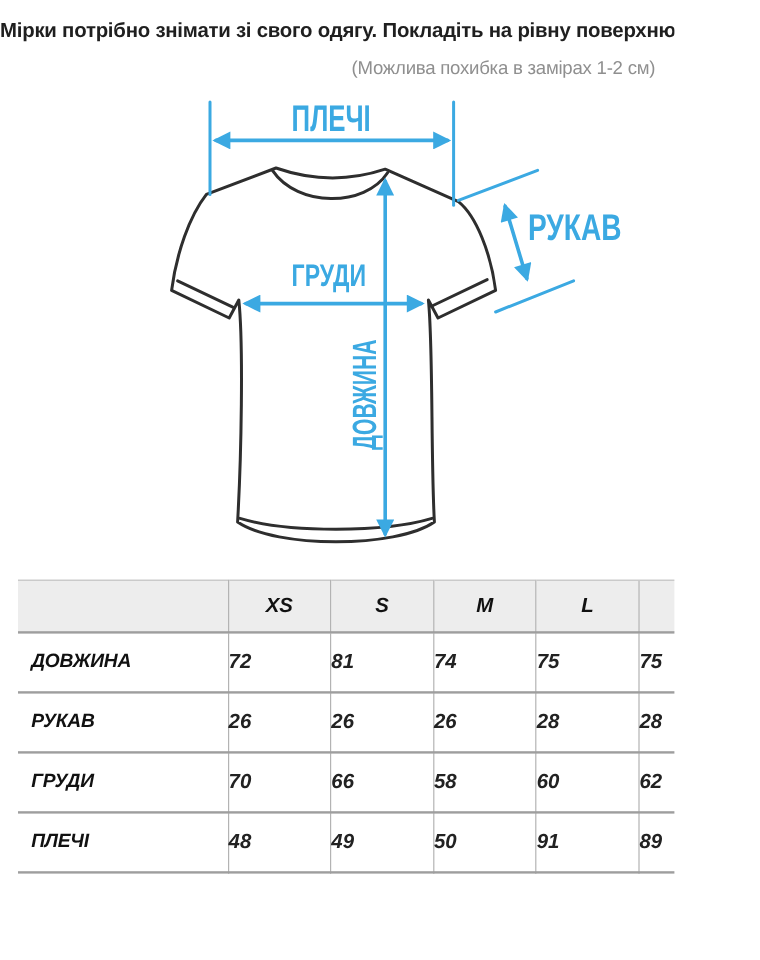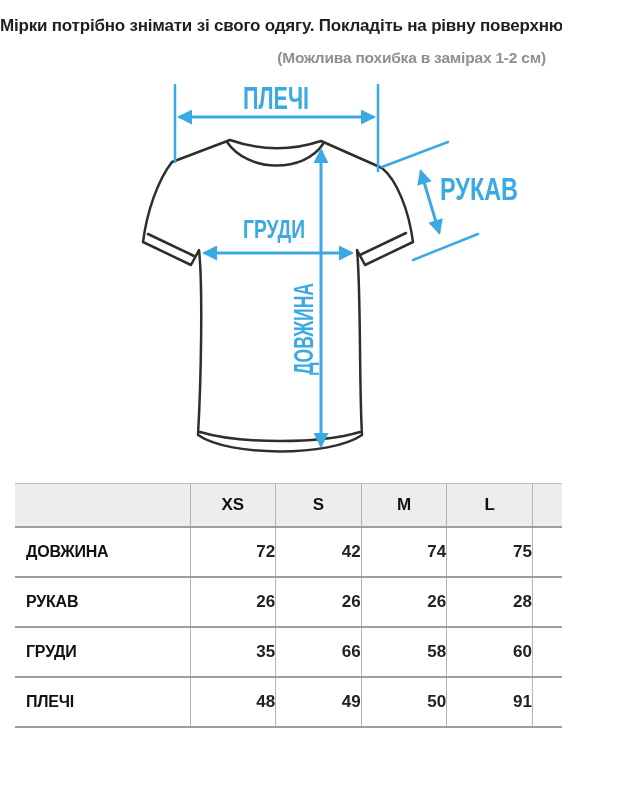--- a/index.html
+++ b/index.html
@@ -10,49 +10,50 @@
   }
   
   .intro{padding-top:13px;}
   .intro-line{
     text-align:center;white-space:nowrap;
     font-size:17px;line-height:26px;font-weight:700;color:#1f1f1f;
     letter-spacing:-0.2px;
   }
   .note{
     margin-top:9px;padding-right:16px;text-align:right;
-    font-size:15.5px;line-height:20px;font-weight:700;color:#8f8f8f;
+    font-size:15.5px;line-height:20px;font-weight:400;color:#8f8f8f;
     letter-spacing:-0.2px;
   }
   
   .diagram-svg{display:block;margin-top:15px;width:633px;height:400px;}
   .dim-label{
     fill:#3BA9E2;font-weight:700;
     font-family:"Liberation Sans","DejaVu Sans",sans-serif;
   }
   
   .table-wrap{margin:0 15px;}
   table.size-table{
     width:603px;border-collapse:collapse;table-layout:fixed;
     border-top:1px solid #bdbdbd;
+    font-style:italic;
   }
   table.size-table tr{border-bottom:2px solid #9e9e9e;}
   table.size-table thead tr{background:#ededed;}
   table.size-table th{
     padding:11px 0;font-size:17px;font-weight:700;color:#111;
     text-align:center;
   }
   table.size-table th+th, table.size-table td+td{border-left:1px solid #b3b3b3;}
   td.row-label{
     padding:14px 0 14px 11px;font-size:16px;font-weight:700;color:#111;
     text-align:left;letter-spacing:-0.2px;
   }
   td.val{
     padding:14px 0;font-size:17px;font-weight:600;color:#222;
-    text-align:right;
+    text-align:left;
   }
 </style>
 </head>
 <body>
 
 <div class="page">
 
   <div class="intro">
     <div class="intro-line">Мірки потрібно знімати зі свого одягу. Покладіть на рівну поверхню</div>
   </div>
@@ -113,36 +114,36 @@
           <th>S</th>
           <th>M</th>
           <th>L</th>
           <th>XL</th>
         </tr>
       </thead>
       <tbody>
         <tr>
           <td class="row-label">ДОВЖИНА</td>
           <td class="val">72</td>
-          <td class="val">42</td>
+          <td class="val">81</td>
           <td class="val">74</td>
           <td class="val">75</td>
           <td class="val">75</td>
         </tr>
         <tr>
           <td class="row-label">РУКАВ</td>
           <td class="val">26</td>
           <td class="val">26</td>
           <td class="val">26</td>
           <td class="val">28</td>
           <td class="val">28</td>
         </tr>
         <tr>
           <td class="row-label">ГРУДИ</td>
-          <td class="val">35</td>
+          <td class="val">70</td>
           <td class="val">66</td>
           <td class="val">58</td>
           <td class="val">60</td>
           <td class="val">62</td>
         </tr>
         <tr>
           <td class="row-label">ПЛЕЧІ</td>
           <td class="val">48</td>
           <td class="val">49</td>
           <td class="val">50</td>

